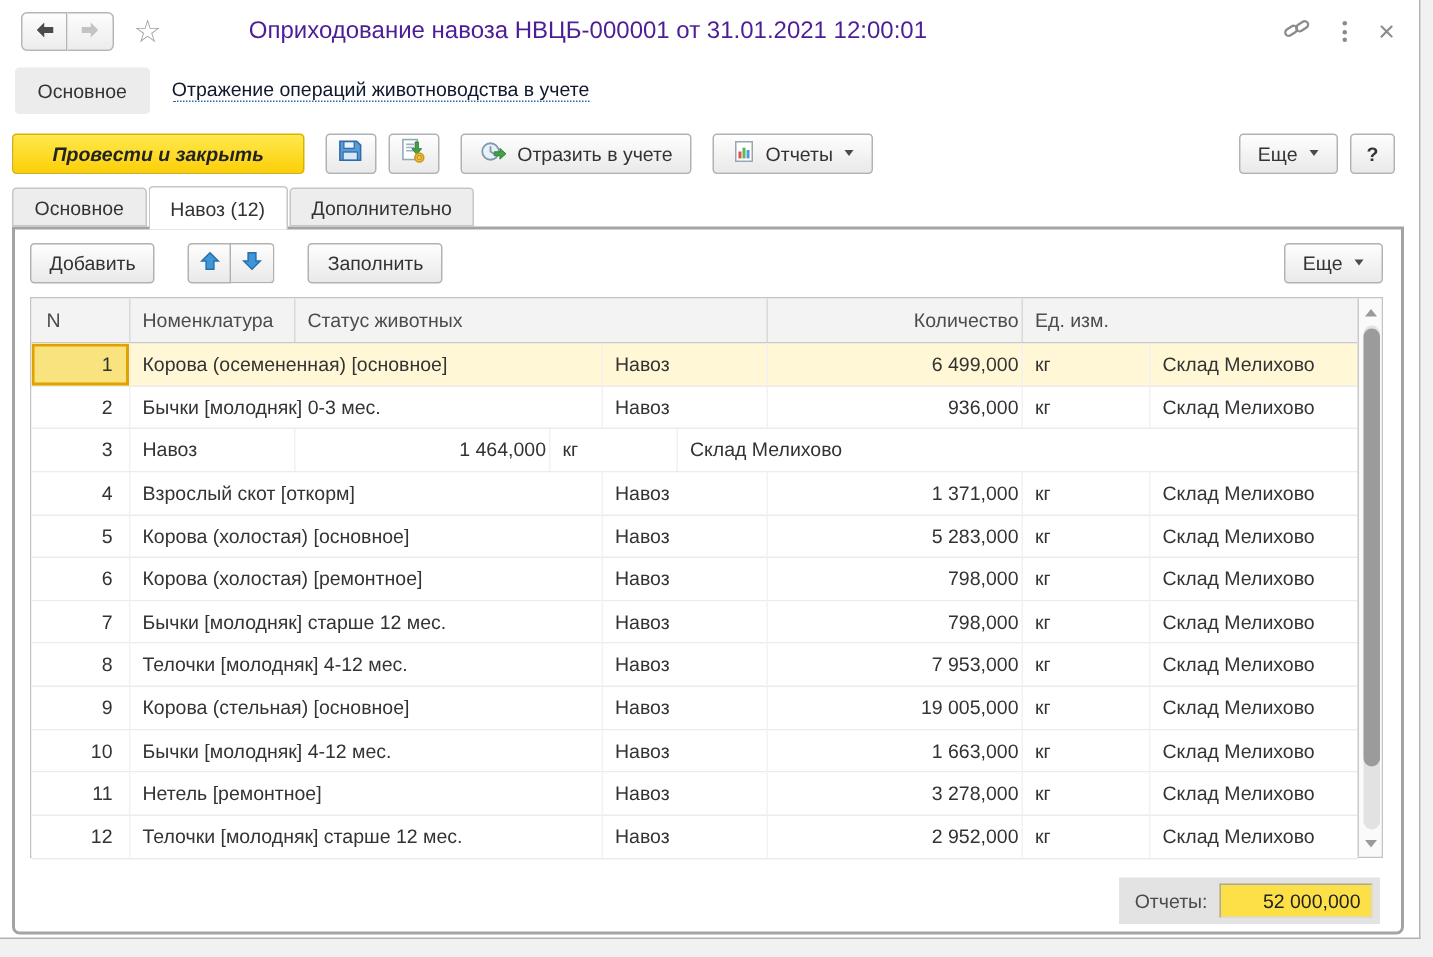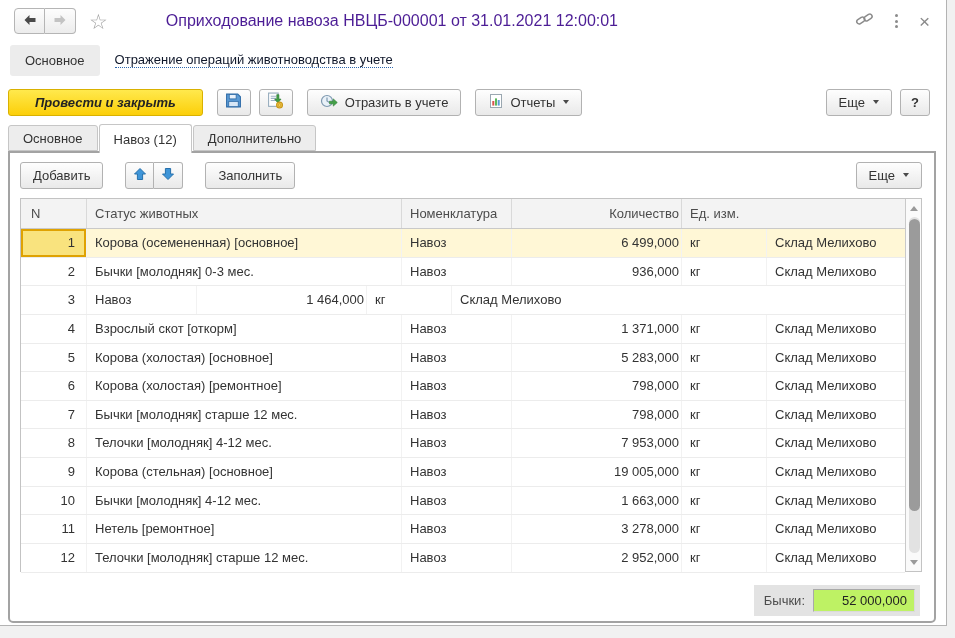--- a/index.html
+++ b/index.html
@@ -80,21 +80,21 @@
   .sb-btn { position:absolute; left:0; width:16px; height:16px; display:flex; align-items:center; justify-content:center; cursor:pointer; }
   .sb-up { top:1px; } .sb-down { bottom:1px; }
   .tri-up { width:0; height:0; border-left:4px solid transparent; border-right:4px solid transparent; border-bottom:5px solid #9a9a9a; }
   .tri-down { width:0; height:0; border-left:4px solid transparent; border-right:4px solid transparent; border-top:5px solid #9a9a9a; }
   .sb-track { position:absolute; left:2.5px; top:18px; bottom:18px; width:11px; background:#e2e2e2; border-radius:6px; }
   .sb-thumb { position:absolute; left:0; top:2px; width:11px; height:292px; background:#9b9b9b; border-radius:6px; cursor:grab; }
 
   
   .totals { position:absolute; top:432px; right:14px; height:31px; background:#e3e3e3; display:flex; align-items:center; padding:0 5px 0 10px; gap:8px; }
   .totals-label { font-size:13px; color:#4c4c4c; }
-  .totals-field { display:inline-block; width:102px; background:#bef264; border:1px solid; border-color:#a9a9a9 #dadada #dadada #a9a9a9; font-size:13px; color:#222; text-align:right; padding:3px 7px; }
+  .totals-field { display:inline-block; width:102px; background:#fde047; border:1px solid; border-color:#a9a9a9 #dadada #dadada #a9a9a9; font-size:13px; color:#222; text-align:right; padding:3px 7px; }
 </style>
 </head>
 <body>
 
 <div class="screen">
   <div class="window">
 
     <div class="titlebar">
       <div class="nav-group">
         <button>
@@ -216,22 +216,22 @@
         <button class="btn push-right">
           <span>Еще</span>
           <span class="caret"></span>
         </button>
       </div>
 
       <div class="grid">
         <div class="grid-main">
           <div class="grid-header">
             <div class="cell col-n">N</div>
+            <div class="cell col-nomen">Номенклатура</div>
             <div class="cell col-status">Статус животных</div>
-            <div class="cell col-nomen">Номенклатура</div>
             <div class="cell col-qty">Количество</div>
             <div class="cell col-unit">Ед. изм.</div>
           </div>
           <div class="grid-body">
               <div class="row selected">
     <div class="cell col-n">1</div>
     <div class="cell col-status">Корова (осемененная) [основное]</div>
     <div class="cell col-nomen">Навоз</div>
     <div class="cell col-qty">6 499,000</div>
     <div class="cell col-unit">кг</div>
@@ -333,19 +333,19 @@
           <div class="sb-track">
             <div class="sb-thumb"></div>
           </div>
           <div class="sb-btn sb-down">
               <span class="tri-down"></span>
             </div>
         </div>
       </div>
 
       <div class="totals">
-        <span class="totals-label">Бычки:</span>
+        <span class="totals-label">Отчеты:</span>
         <span class="totals-field">52 000,000</span>
       </div>
 
     </div>
   </div>
 </div>
 
 </body></html>

